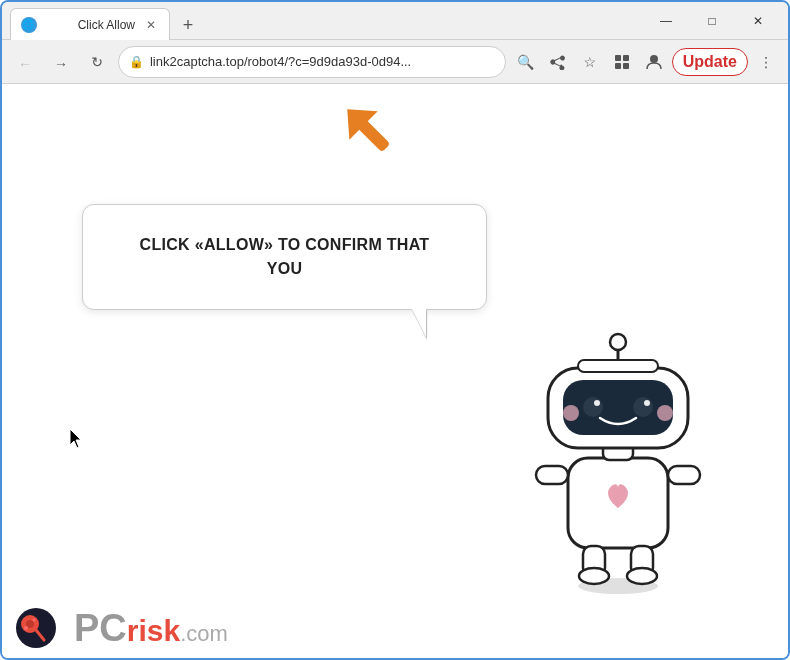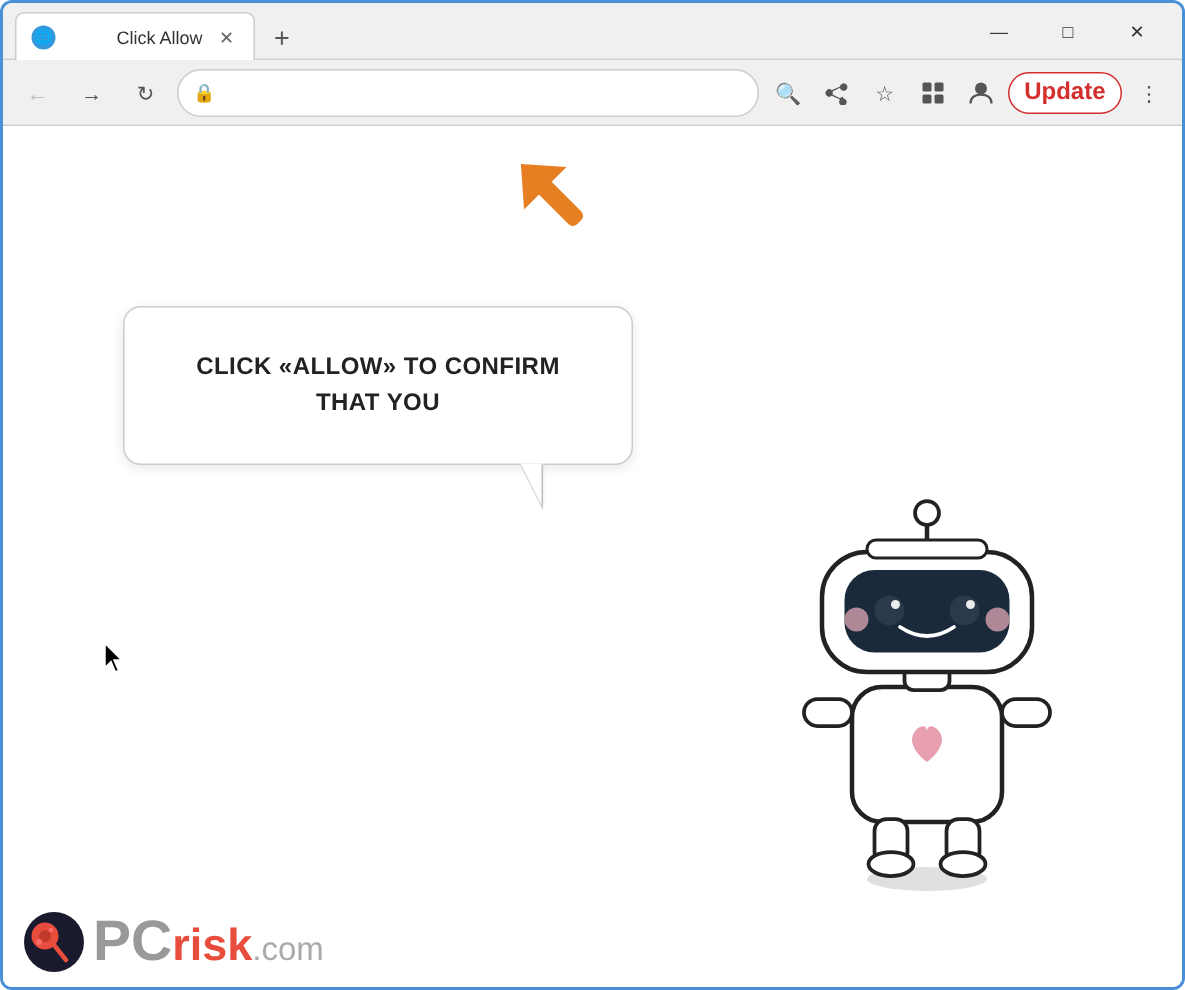--- a/index.html
+++ b/index.html
@@ -227,21 +227,21 @@
     .arrow-svg {
       width: 80px;
       height: 80px;
     }
 
     
     .speech-bubble {
       position: absolute;
       top: 120px;
       left: 80px;
-      width: 340px;
+      width: 405px;
       background: #fff;
       border: 1.5px solid #ccc;
       border-radius: 12px;
       padding: 28px 47px;
       box-shadow: 0 2px 8px rgba(0,0,0,0.1);
     }
 
     .speech-bubble::after {
       content: '';
       position: absolute;
@@ -286,21 +286,21 @@
       height: 280px;
     }
 
     
     .watermark {
       position: absolute;
       bottom: 0;
       left: 0;
       display: flex;
       align-items: center;
-      gap: 4px;
+      gap: 16px;
       padding: 8px 12px;
       background: rgba(255,255,255,0.9);
     }
 
     .watermark-logo {
       width: 44px;
       height: 44px;
       position: relative;
     }
 
@@ -339,20 +339,21 @@
     </div>
   </div>
 
   <div class="toolbar">
     <div class="nav-btn disabled">←</div>
     <div class="nav-btn">→</div>
     <div class="nav-btn">↻</div>
 
     <div class="address-bar">
       <span class="lock-icon">🔒</span>
+      <span class="address-text">link2captcha.top/robot4/?c=9d9da93d-0d94...</span>
     </div>
 
     <div class="toolbar-icons">
       <div class="toolbar-icon">🔍</div>
       <div class="toolbar-icon">
         <svg width="16" height="16" viewBox="0 0 16 16" fill="none">
           <path d="M12 10.5a2.5 2.5 0 00-2 1l-5-2.5a2.5 2.5 0 000-2L10 4.5a2.5 2.5 0 100-.9L4.5 6.1a2.5 2.5 0 100 3.8L10 12.4a2.5 2.5 0 102-.9z" fill="#555"></path>
         </svg>
       </div>
       <div class="toolbar-icon">☆</div>

